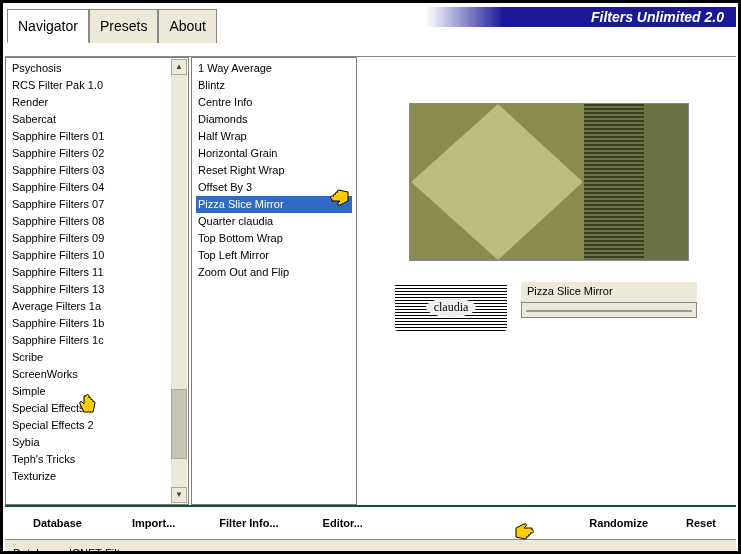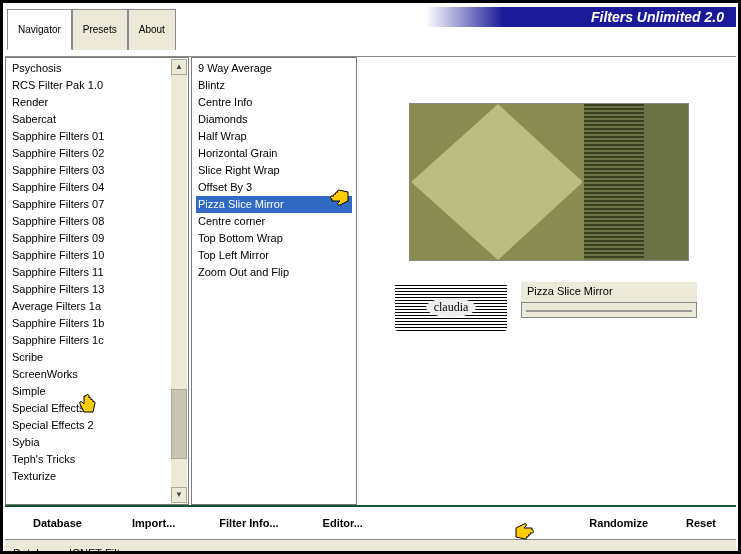--- a/index.html
+++ b/index.html
@@ -1,19 +1,19 @@
 <!DOCTYPE html>
 <html><head>
 <meta charset="utf-8">
 <style>
 * { box-sizing: border-box; margin: 0; padding: 0; font-family: Tahoma, Arial, sans-serif; }
 body { width: 741px; height: 554px; background: #fff; border: 3px solid #000; padding: 2px; position: relative; }
 .header { height: 26px; position: relative; }
 .tabs { position: absolute; top: 4px; left: 2px; display: flex; }
-.tab { padding: 14px 10px; font-size: 10px; border: 1px solid #888; border-bottom: none; background: #ece9d8; cursor: default; }
+.tab { padding: 8px 10px; font-size: 14px; border: 1px solid #888; border-bottom: none; background: #ece9d8; cursor: default; }
 .tab.active { background: #fff; border-bottom: 1px solid #fff; }
 .title-banner { position: absolute; right: 0; top: 2px; width: 310px; height: 20px; background: linear-gradient(90deg, #fff 0%, #1a1a99 25%, #1a1a99 100%); color: #fff; font-style: italic; font-weight: bold; font-size: 14px; text-align: right; padding-right: 12px; line-height: 20px; }
 .tab-border { border-top: 1px solid #888; margin-top: 25px; }
 .content { display: flex; height: 448px; }
 .list-col { position: relative; }
 .list-col.left { width: 184px; }
 .list-col.mid { width: 166px; margin-left: 2px; }
 .list { border: 1px solid #7a7a7a; height: 100%; overflow: hidden; background: #fff; position: relative; }
 .list-inner { padding: 2px 4px; }
 .item { font-size: 11px; line-height: 17px; white-space: nowrap; cursor: default; padding: 0 2px; }
@@ -94,30 +94,30 @@
         <div class="scroll-btn">▲</div>
         <div class="scroll-thumb" style="top:330px;height:70px;"></div>
         <div class="scroll-btn" style="position:absolute;bottom:0;">▼</div>
       </div>
     </div>
   </div>
 
   <div class="list-col mid">
     <div class="list">
       <div class="list-inner" id="filt-list">
-          <div class="item">9 Way Average</div>
+          <div class="item">1 Way Average</div>
           <div class="item">Blintz</div>
           <div class="item">Centre Info</div>
           <div class="item">Diamonds</div>
           <div class="item">Half Wrap</div>
           <div class="item">Horizontal Grain</div>
-          <div class="item">Slice Right Wrap</div>
+          <div class="item">Reset Right Wrap</div>
           <div class="item">Offset By 3</div>
           <div class="item selected">Pizza Slice Mirror</div>
-          <div class="item">Centre corner</div>
+          <div class="item">Quarter claudia</div>
           <div class="item">Top Bottom Wrap</div>
           <div class="item">Top Left Mirror</div>
           <div class="item">Zoom Out and Flip</div>
         </div>
     </div>
   </div>
 
   <div class="right-pane">
     <div class="preview">
       <div class="pv-bg"></div>

